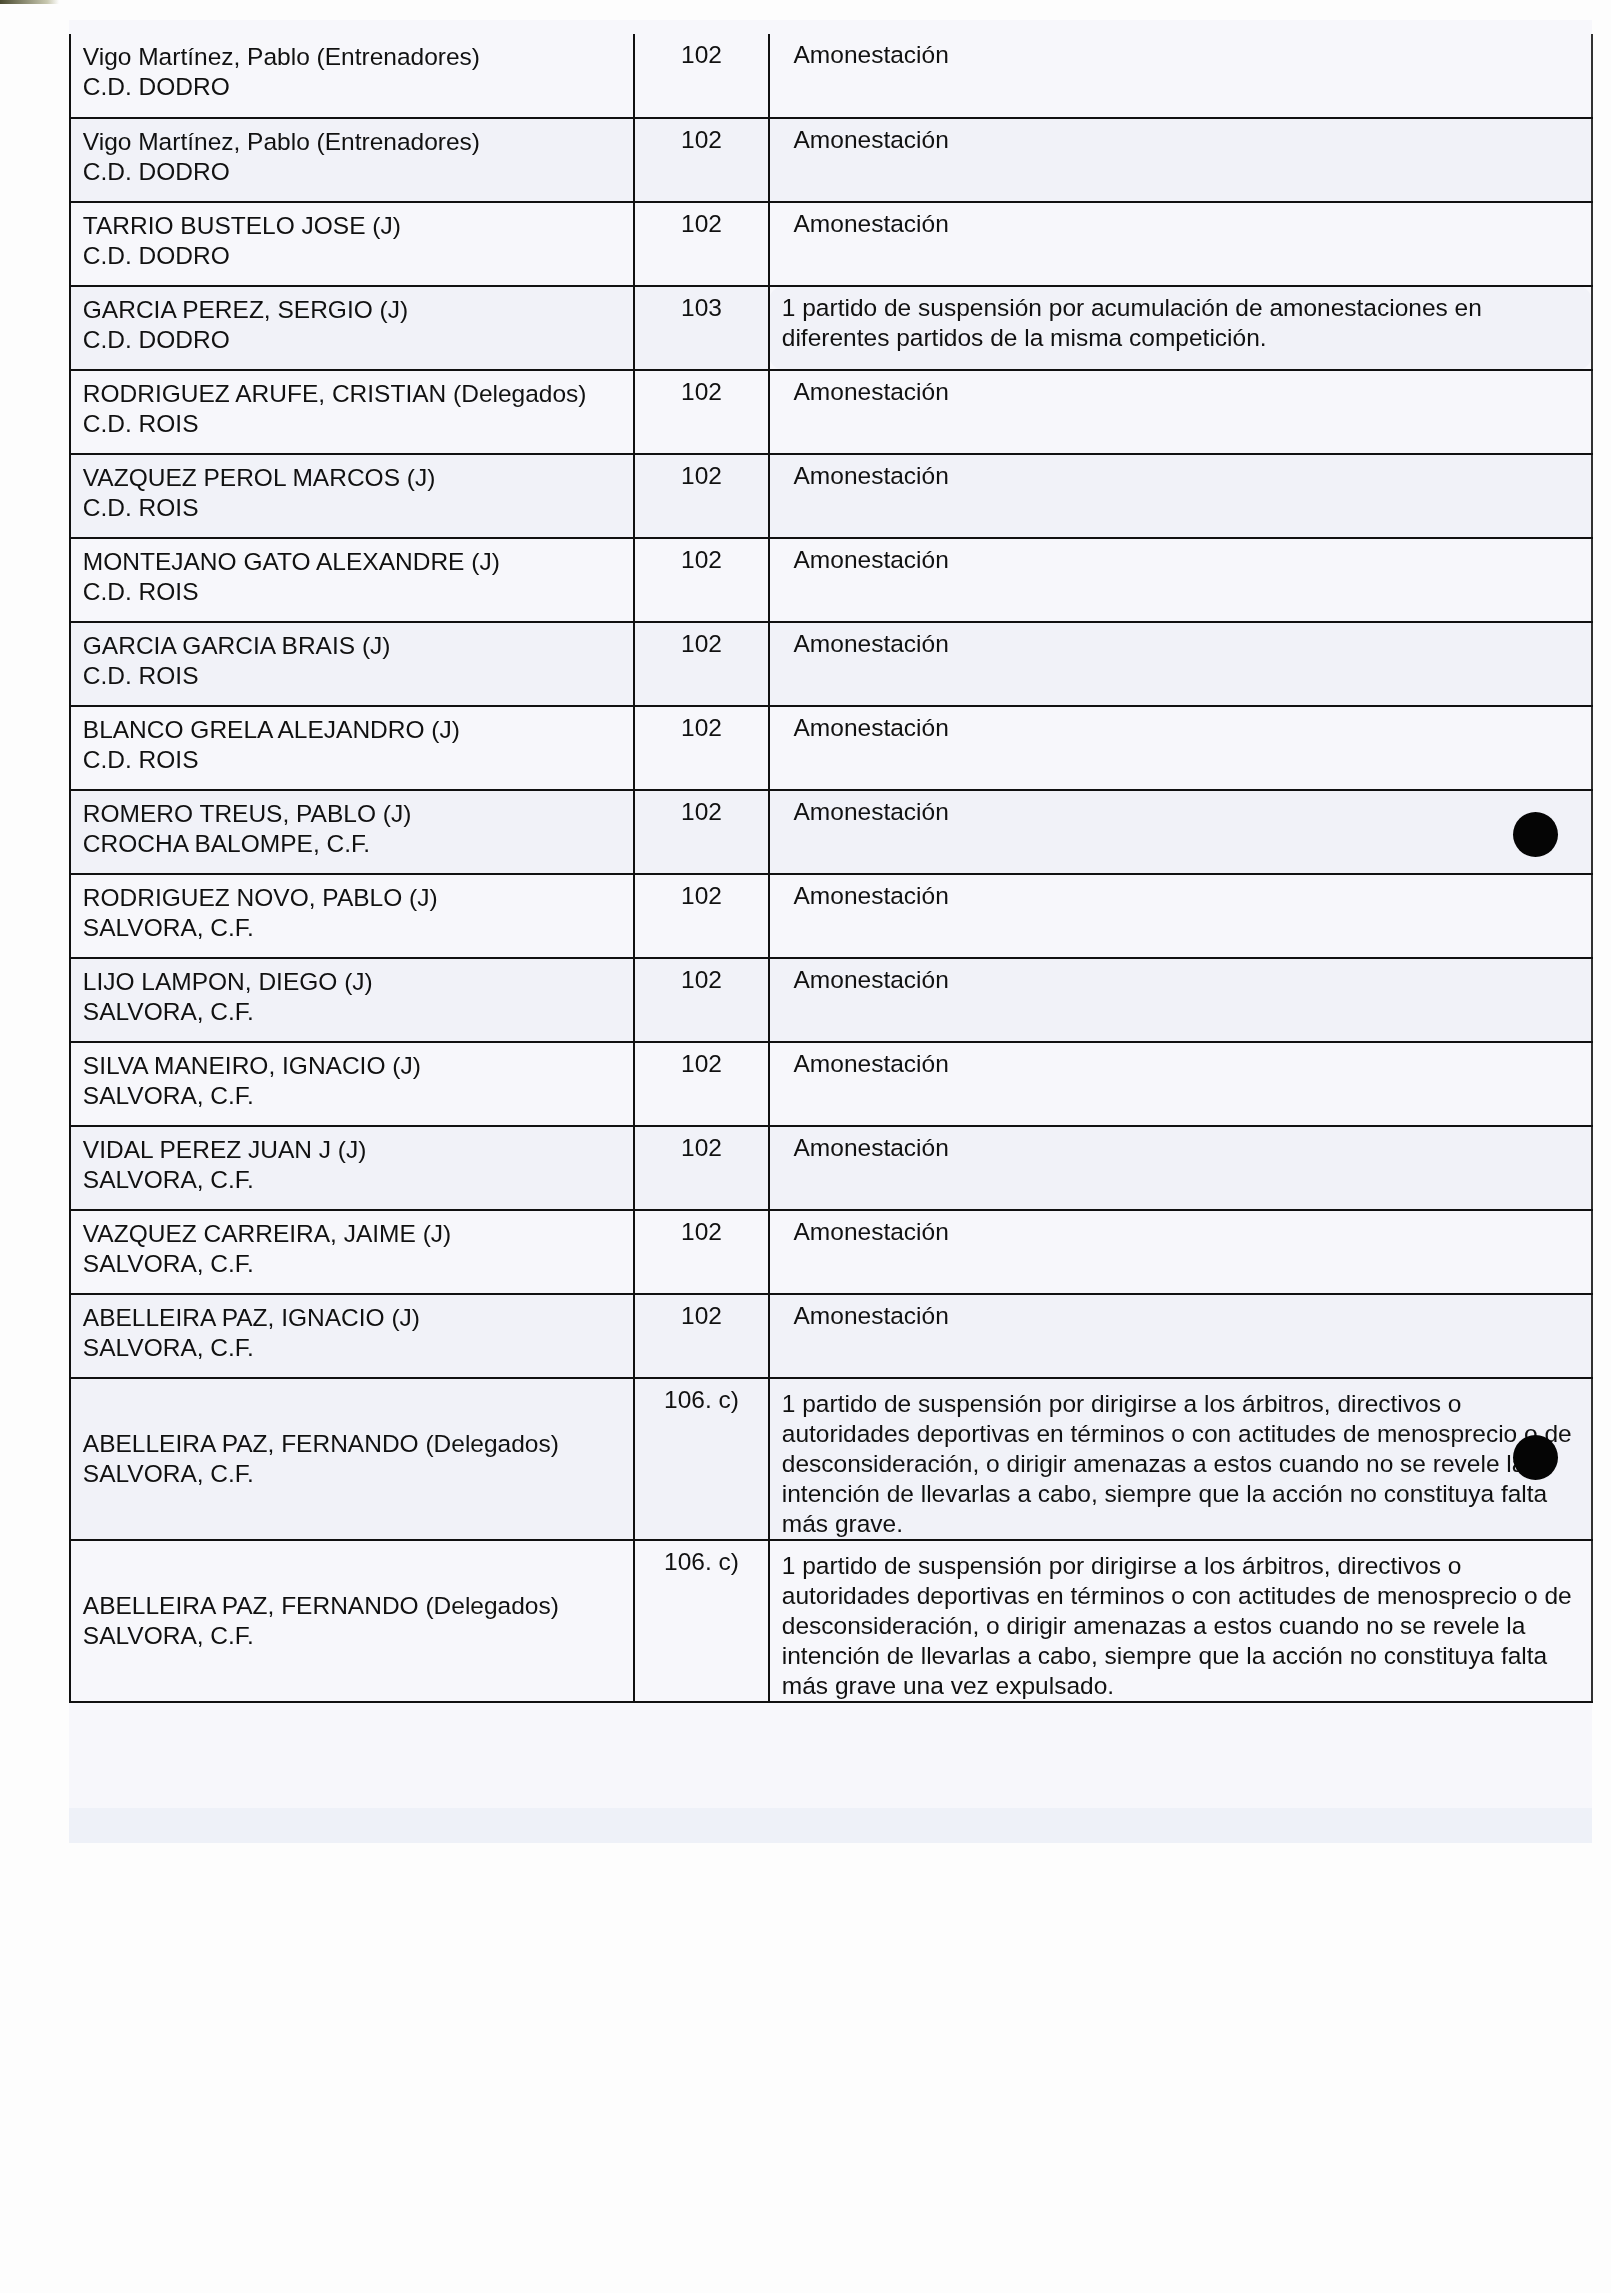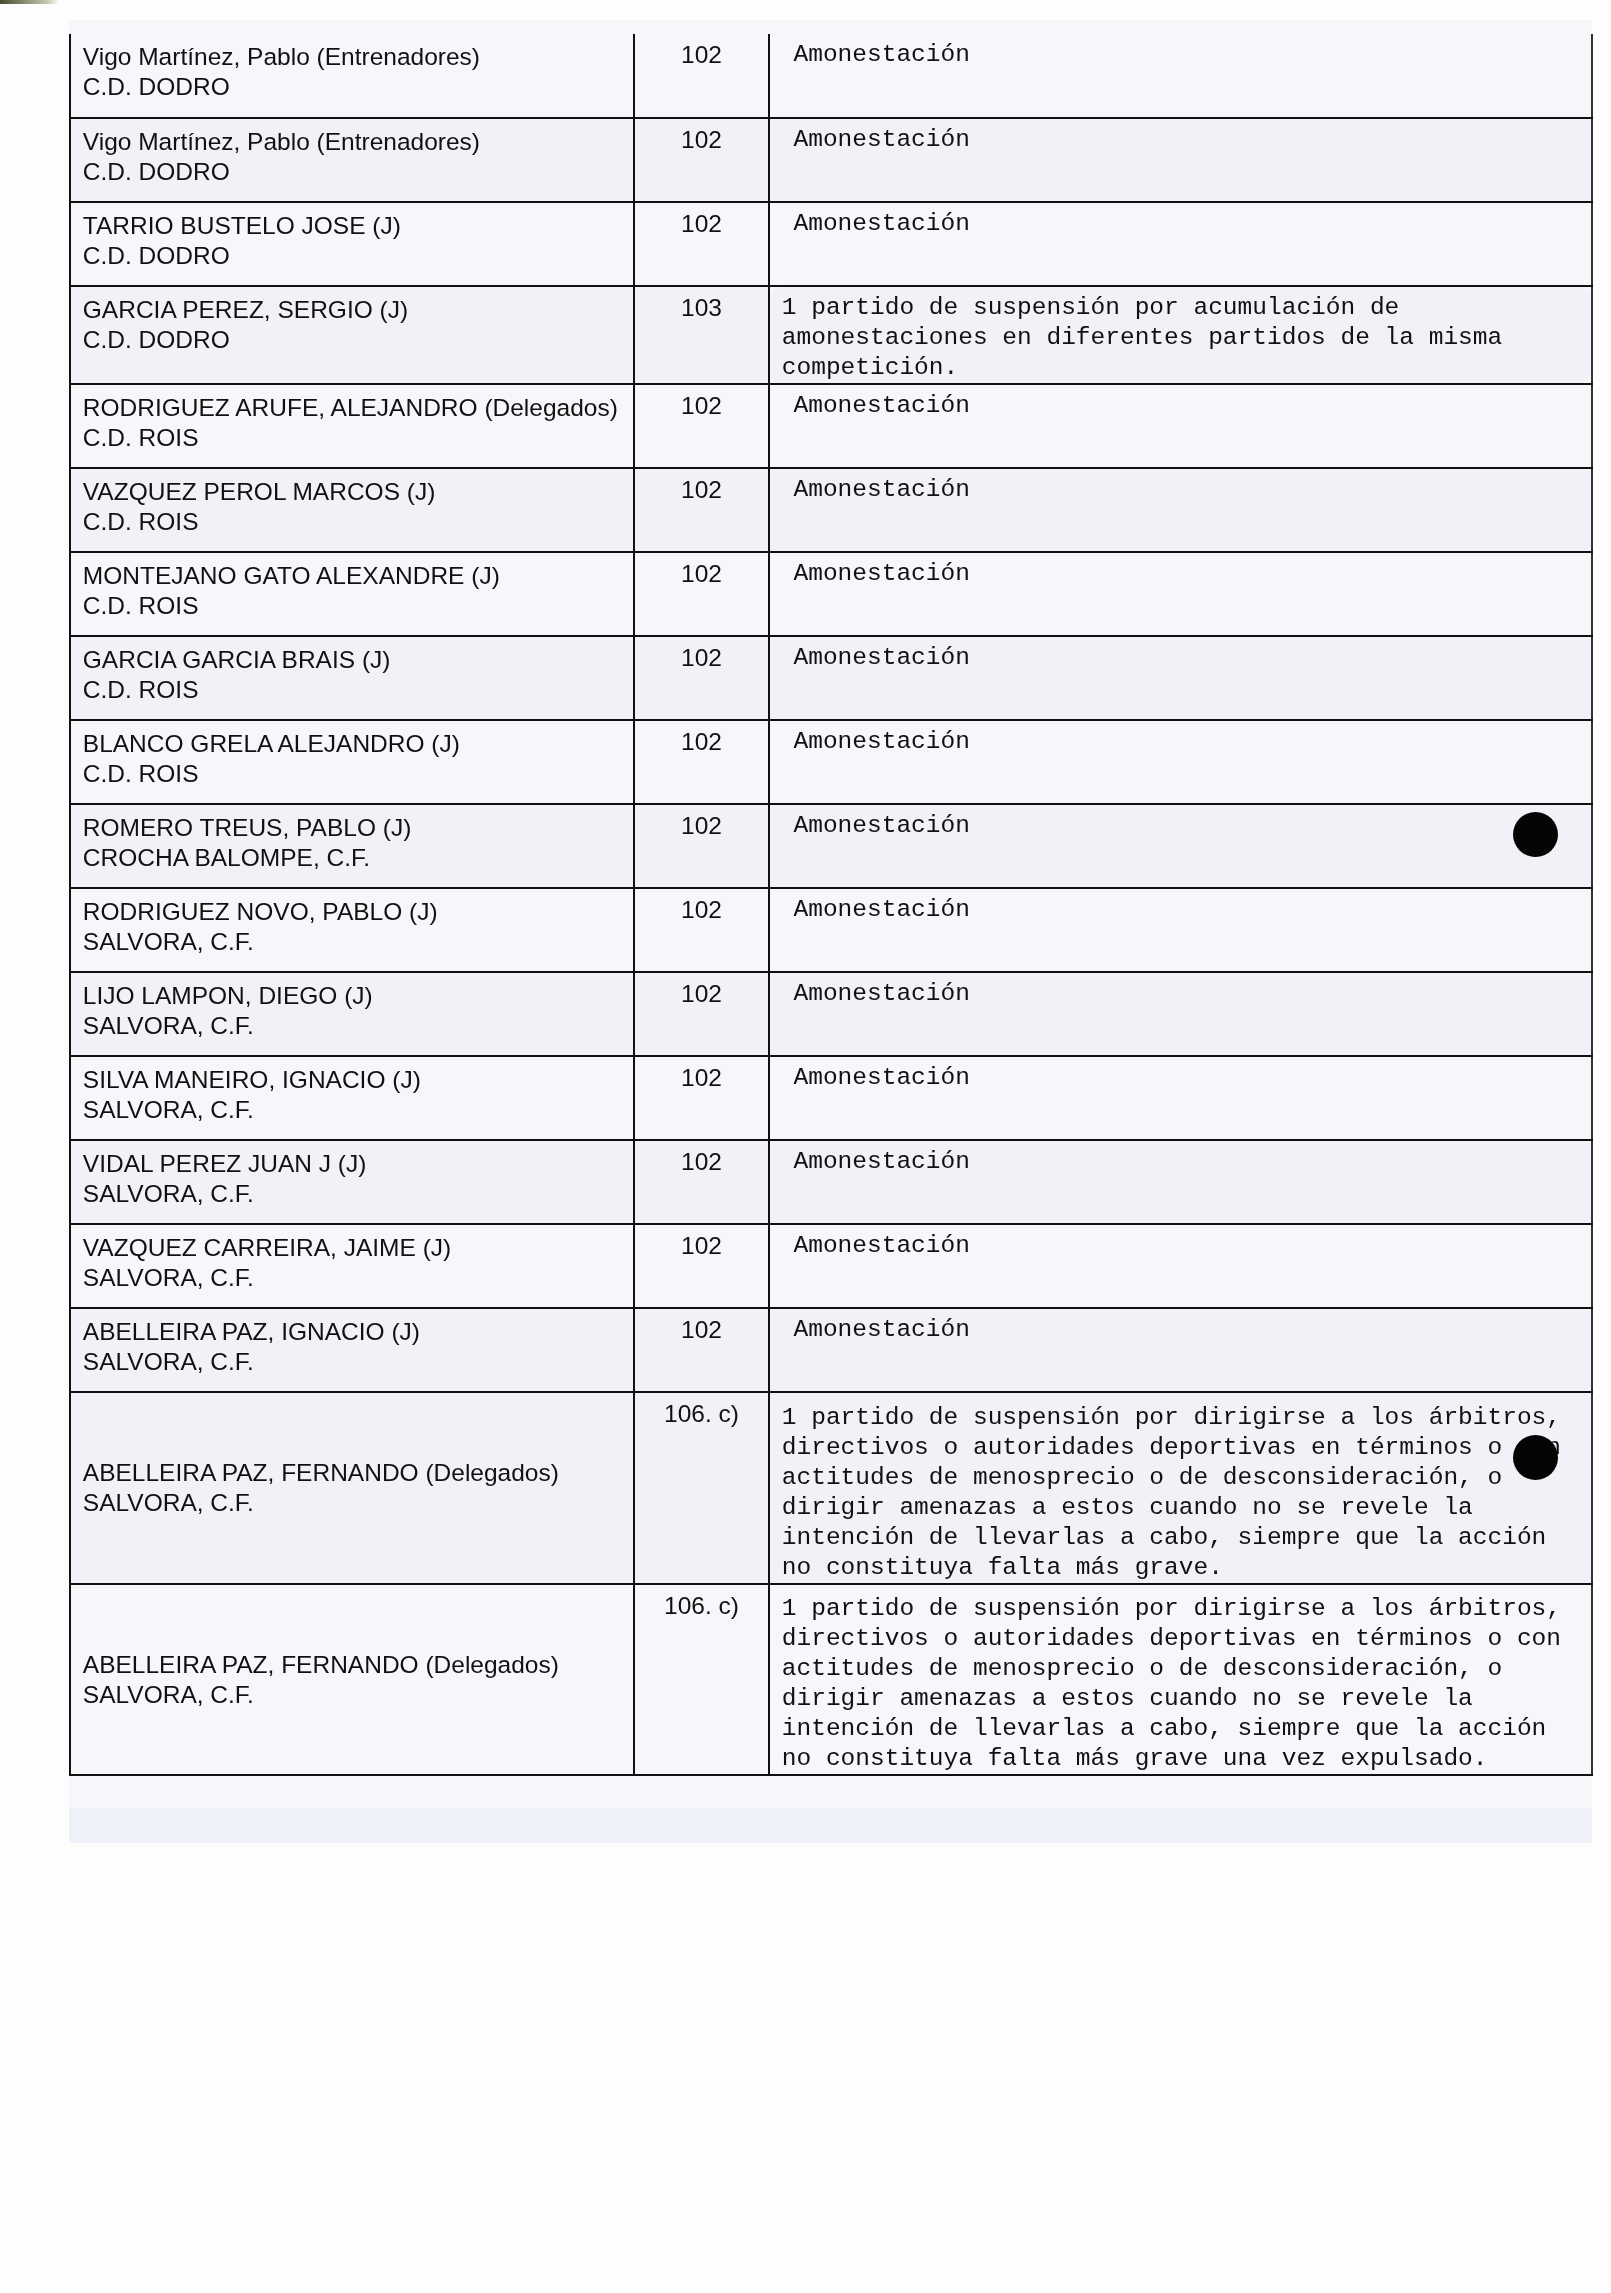--- a/index.html
+++ b/index.html
@@ -50,21 +50,20 @@
     table.sanctions td {
       border-left: 2.9px solid #111;
       border-right: 2.9px solid #111;
       border-bottom: 2.9px solid #111;
       padding: 0;
       vertical-align: top;
       box-sizing: border-box;
     }
     table.sanctions td.last-col {
       border-right: 2px solid #333;
-      font-family: Liberation Mono, monospace;
     }
     table.sanctions tr.row td { height: 84px; }
     table.sanctions tr.row.alt td { background: #f1f2f8; }
     table.sanctions tr.row td.who {
       padding: 7.8px 0 0 11.8px;
     }
     table.sanctions tr.row td.art {
       text-align: center;
       padding-top: 5.9px;
     }
@@ -146,21 +145,21 @@
           <span class="line">GARCIA PEREZ, SERGIO (J)</span>
           <span class="line">C.D. DODRO</span>
         </td>
       <td class="art">103</td>
       <td class="desc last-col">
           <span class="desc-text">1 partido de suspensión por acumulación de amonestaciones en diferentes partidos de la misma competición.</span>
         </td>
     </tr>
     <tr class="row">
       <td class="who">
-          <span class="line">RODRIGUEZ ARUFE, ALEJANDRO (Delegados)</span>
+          <span class="line">RODRIGUEZ ARUFE, CRISTIAN (Delegados)</span>
           <span class="line">C.D. ROIS</span>
         </td>
       <td class="art">102</td>
       <td class="desc last-col">
           <span class="desc-text">Amonestación</span>
         </td>
     </tr>
     <tr class="row alt">
       <td class="who">
           <span class="line">VAZQUEZ PEROL MARCOS (J)</span>

